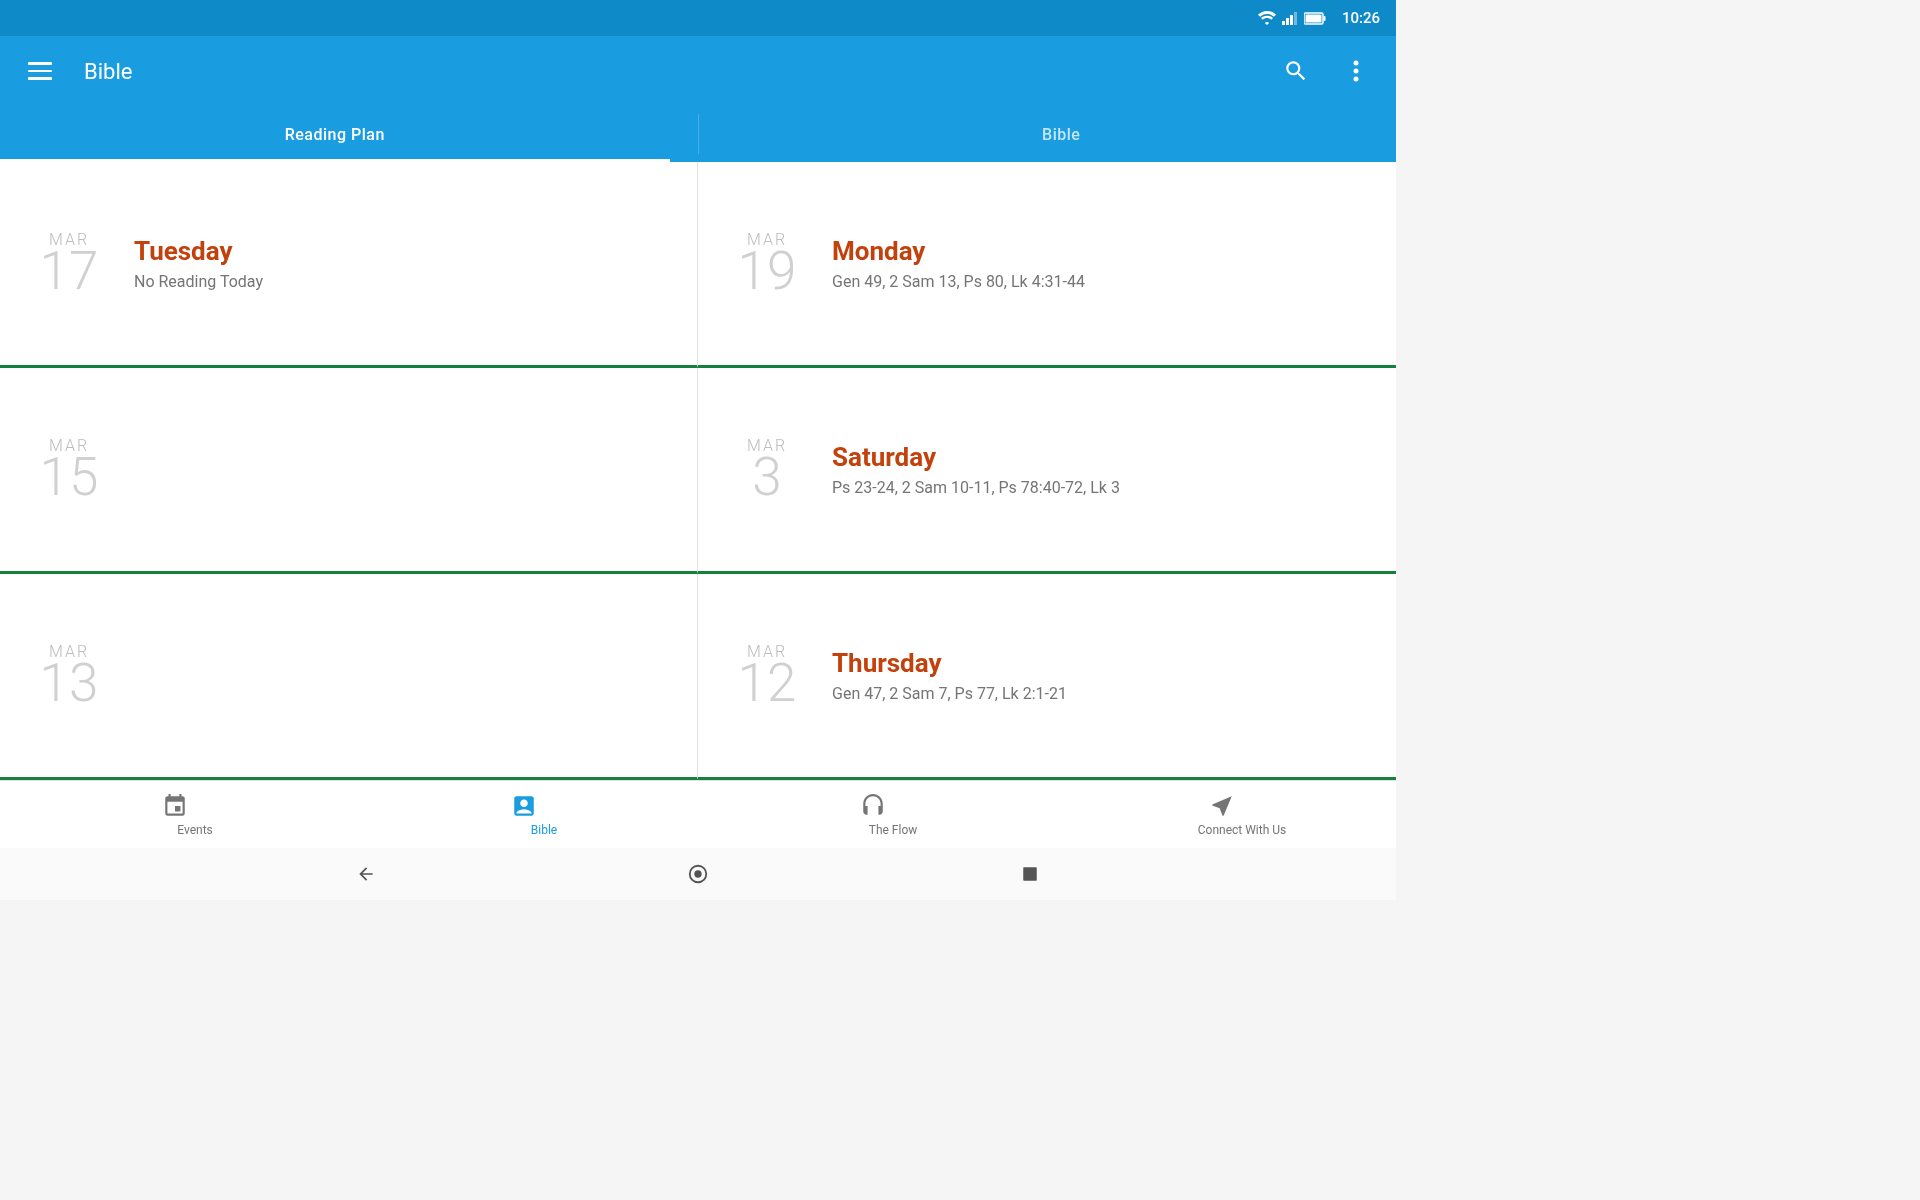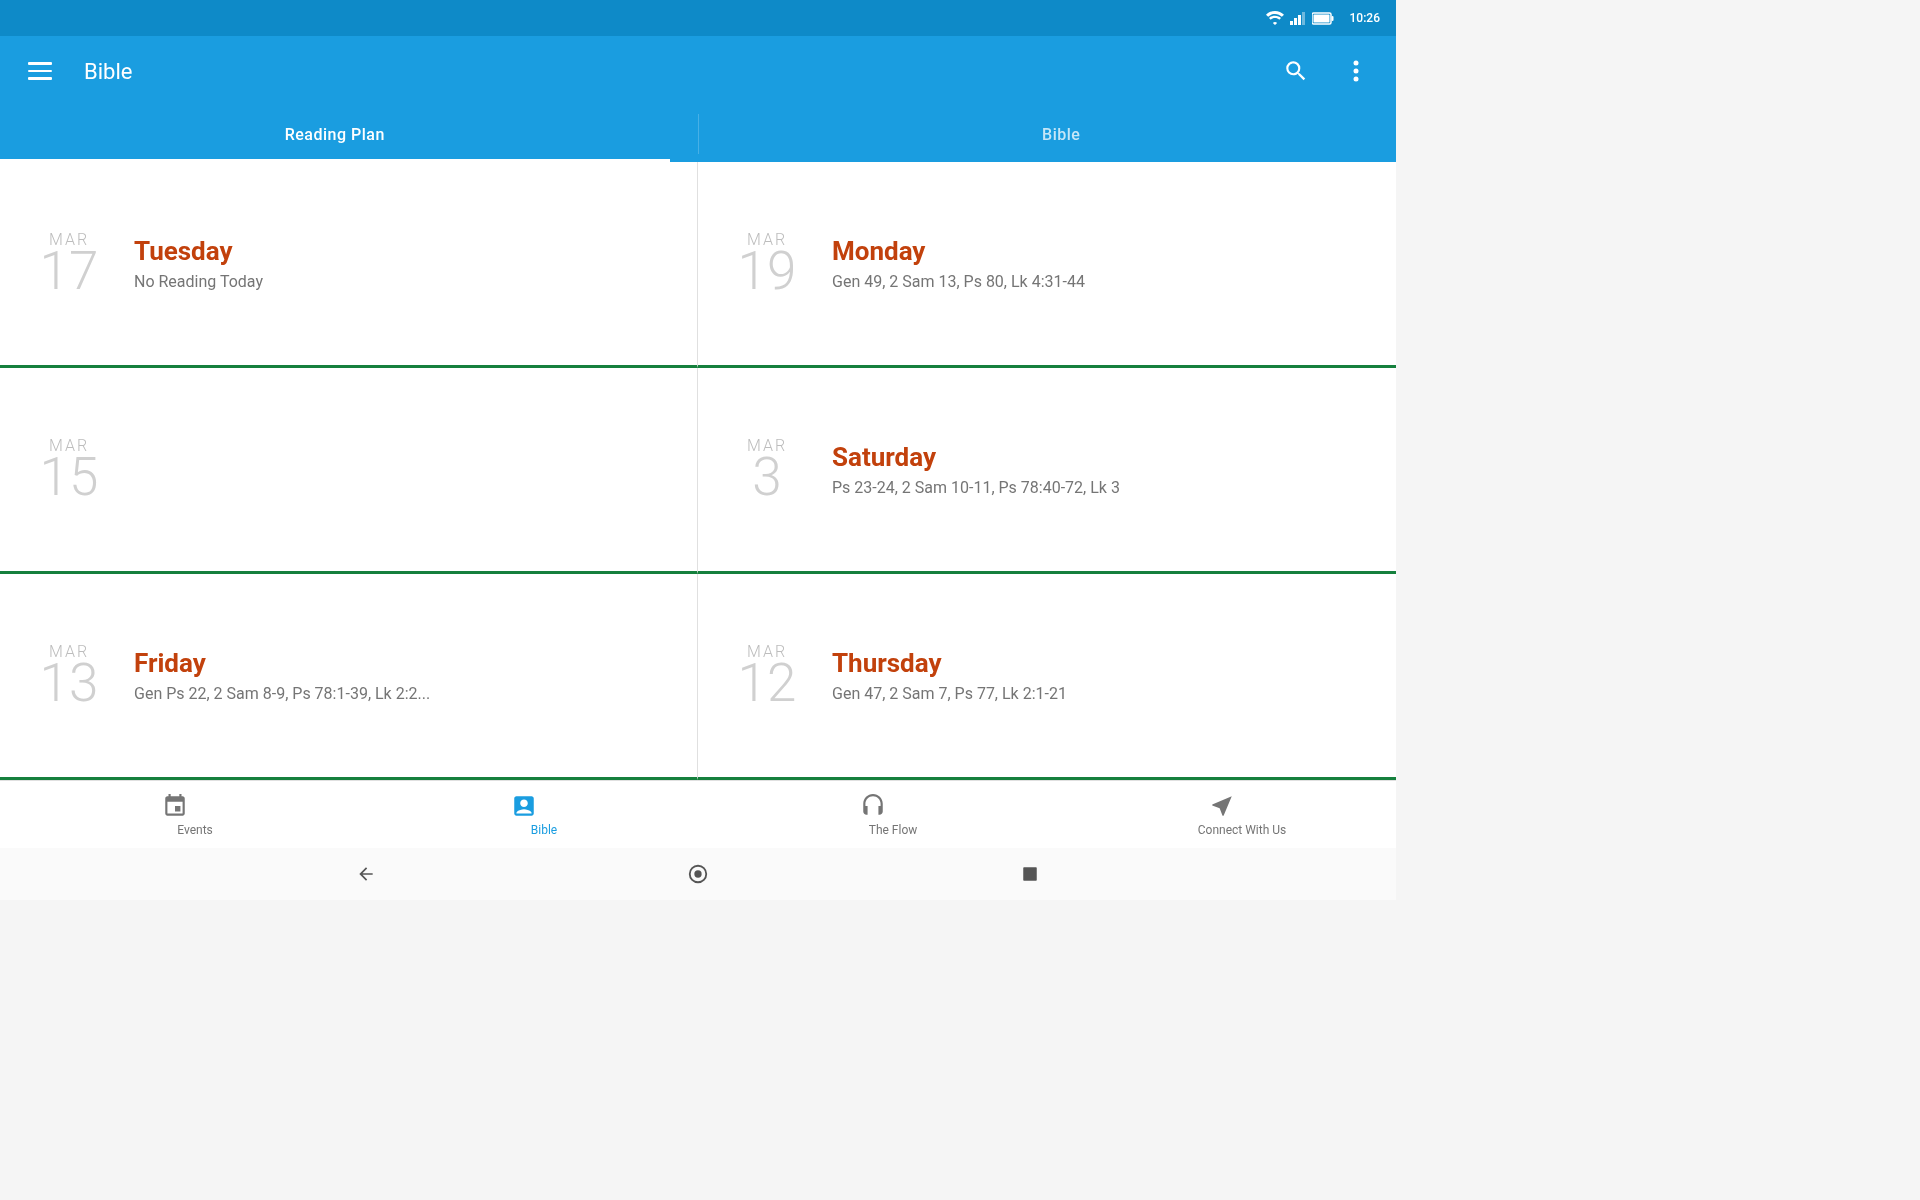--- a/index.html
+++ b/index.html
@@ -22,21 +22,21 @@
       padding: 0 16px;
     }
     .status-icons {
       display: flex;
       align-items: center;
       gap: 6px;
       color: white;
       font-size: 13px;
     }
     .status-time {
-      font-size: 12px;
+      font-size: 15px;
       font-weight: 500;
       color: white;
       margin-left: 10px;
     }
 
     
     .app-bar {
       background: #1a9de0;
       height: 70px;
       display: flex;
@@ -335,24 +335,20 @@
       <span class="day-name">Saturday</span>
       <span class="day-reading">Ps 23-24, 2 Sam 10-11, Ps 78:40-72, Lk 3</span>
     </div>
   </div>
 
   <div class="day-cell">
     <div class="date-block">
       <span class="date-month">MAR</span>
       <span class="date-day">13</span>
     </div>
-    <div class="day-info">
-      <span class="day-name">Friday</span>
-      <span class="day-reading">Gen Ps 22, 2 Sam 8-9, Ps 78:1-39, Lk 2:2...</span>
-    </div>
   </div>
 
   <div class="day-cell">
     <div class="date-block">
       <span class="date-month">MAR</span>
       <span class="date-day">12</span>
     </div>
     <div class="day-info">
       <span class="day-name">Thursday</span>
       <span class="day-reading">Gen 47, 2 Sam 7, Ps 77, Lk 2:1-21</span>

